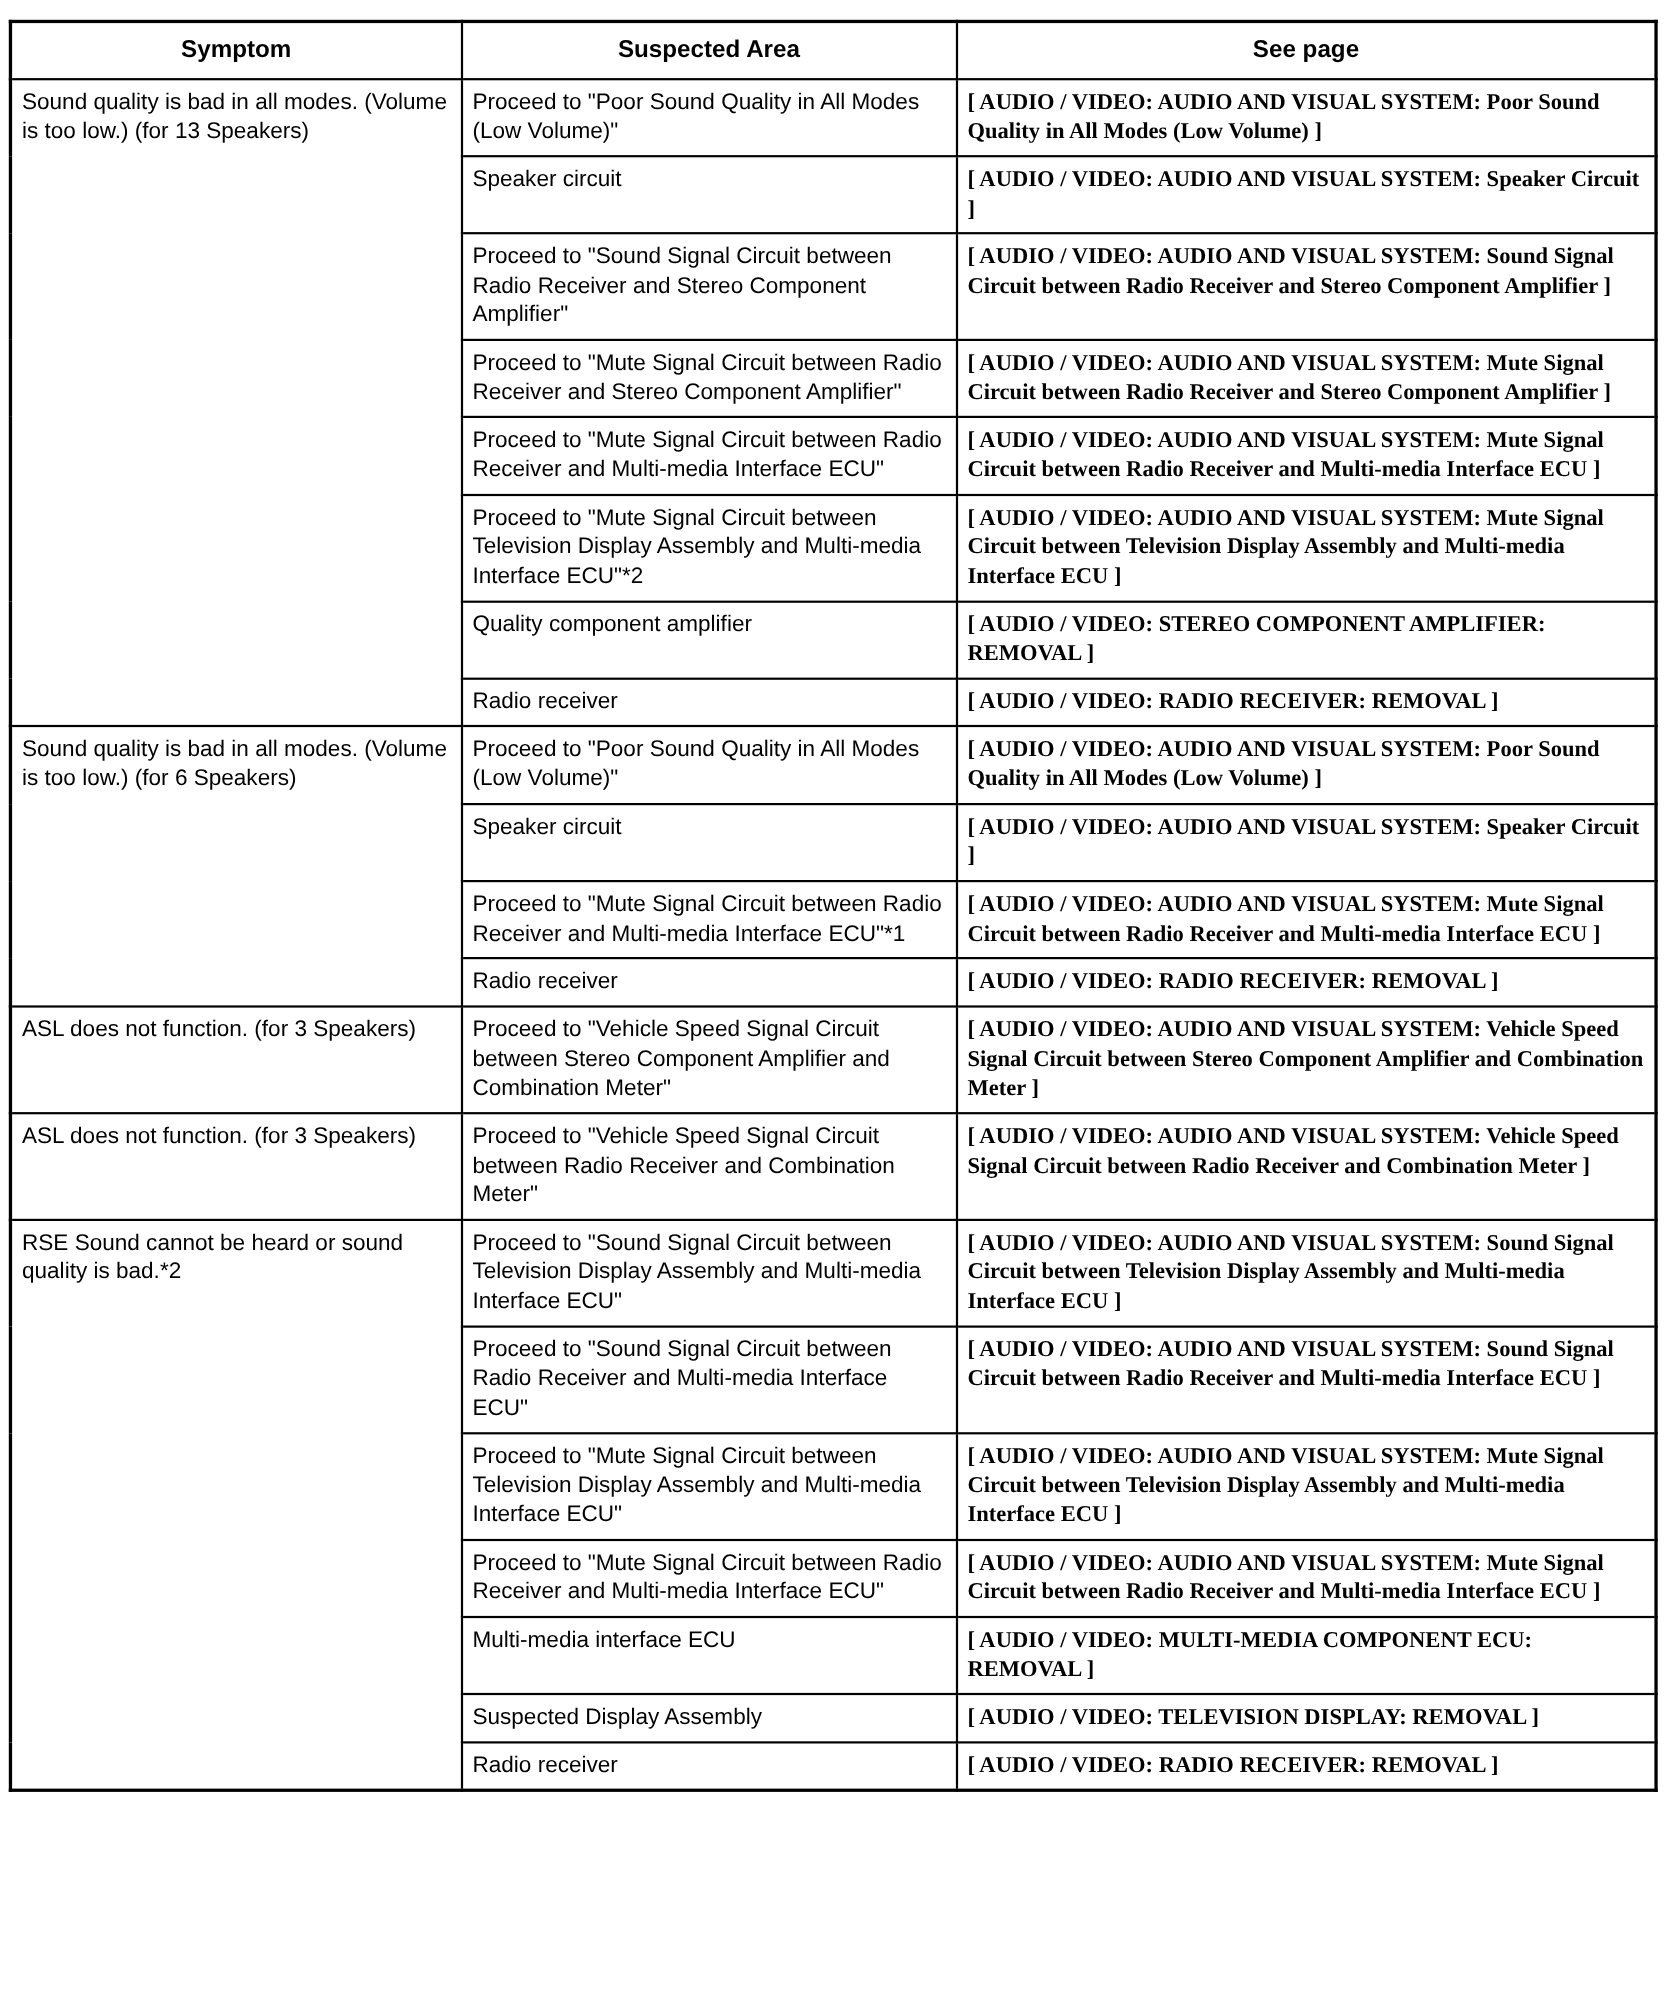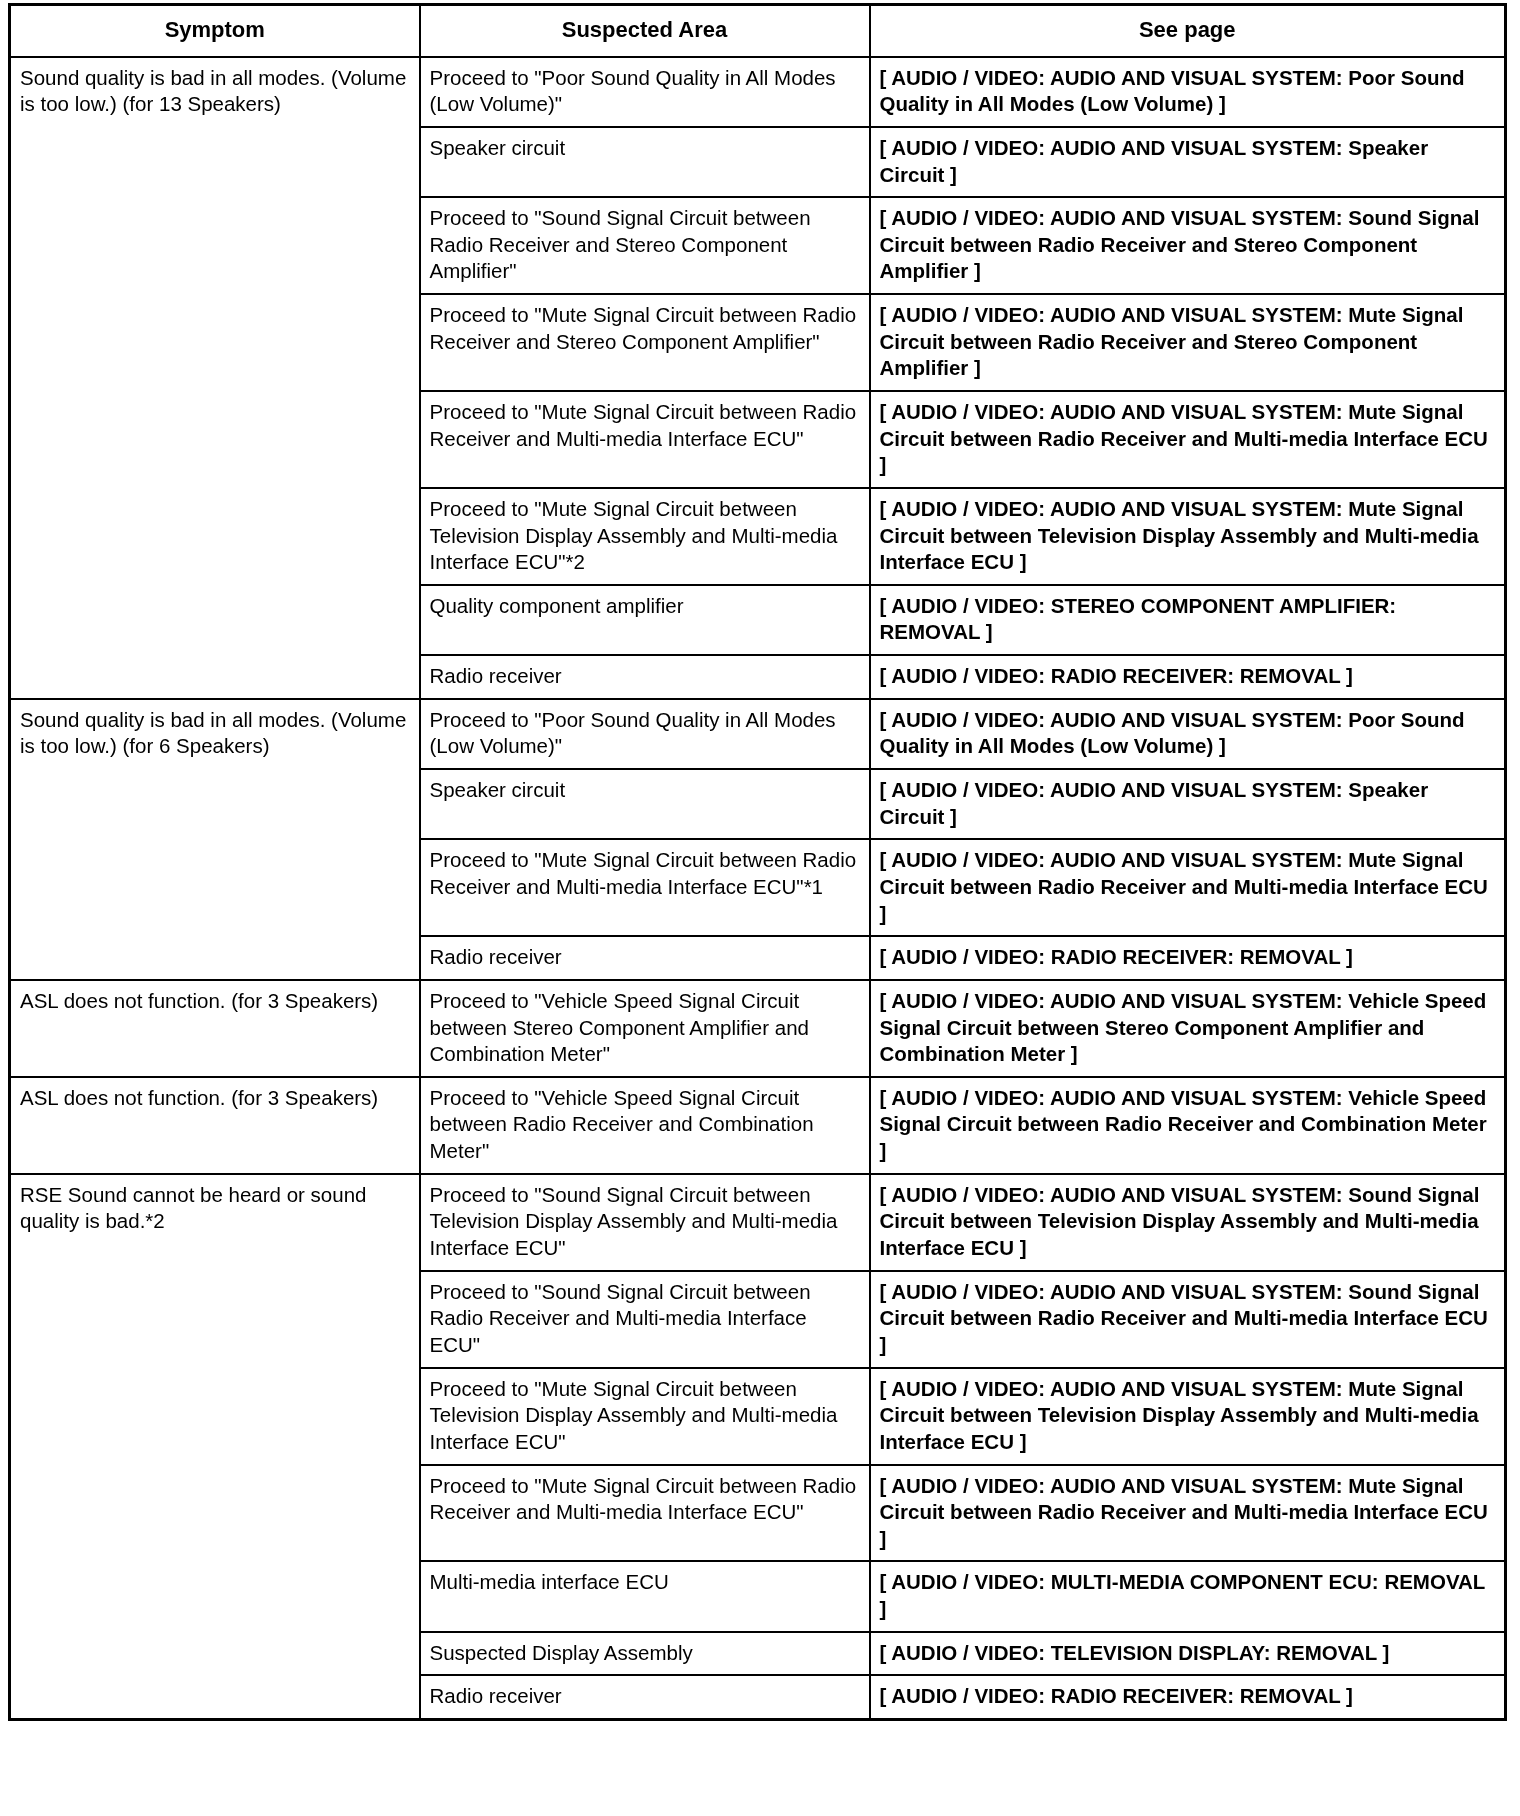--- a/index.html
+++ b/index.html
@@ -8,21 +8,21 @@
     background: #ffffff;
   }
   body {
     width: 1520px;
     font-family: "Liberation Sans", sans-serif;
     color: #000000;
   }
   #sheet {
     width: 1273px;
     box-sizing: border-box;
-    padding: 3px 8px 8px 8px;
+    padding: 18px 8px 8px 8px;
   }
   table.dtc {
     border-collapse: collapse;
     table-layout: fixed;
     width: 1496px;
     border: 3px solid #000;
   }
   table.dtc col.c1 { width: 410px; }
   table.dtc col.c2 { width: 450px; }
   table.dtc col.c3 { width: 636px; }
@@ -43,20 +43,21 @@
   }
   td.symptom {
     font-weight: normal;
     margin-top: 35px;
   }
   td.area {
     font-weight: normal;
   }
   td.page {
     font-weight: bold;
+    font-family: Liberation Serif, serif;
   }
 </style>
 </head>
 <body>
 
 <div id="sheet">
   <table class="dtc">
     <colgroup>
       <col class="c1">
         <col class="c2">

